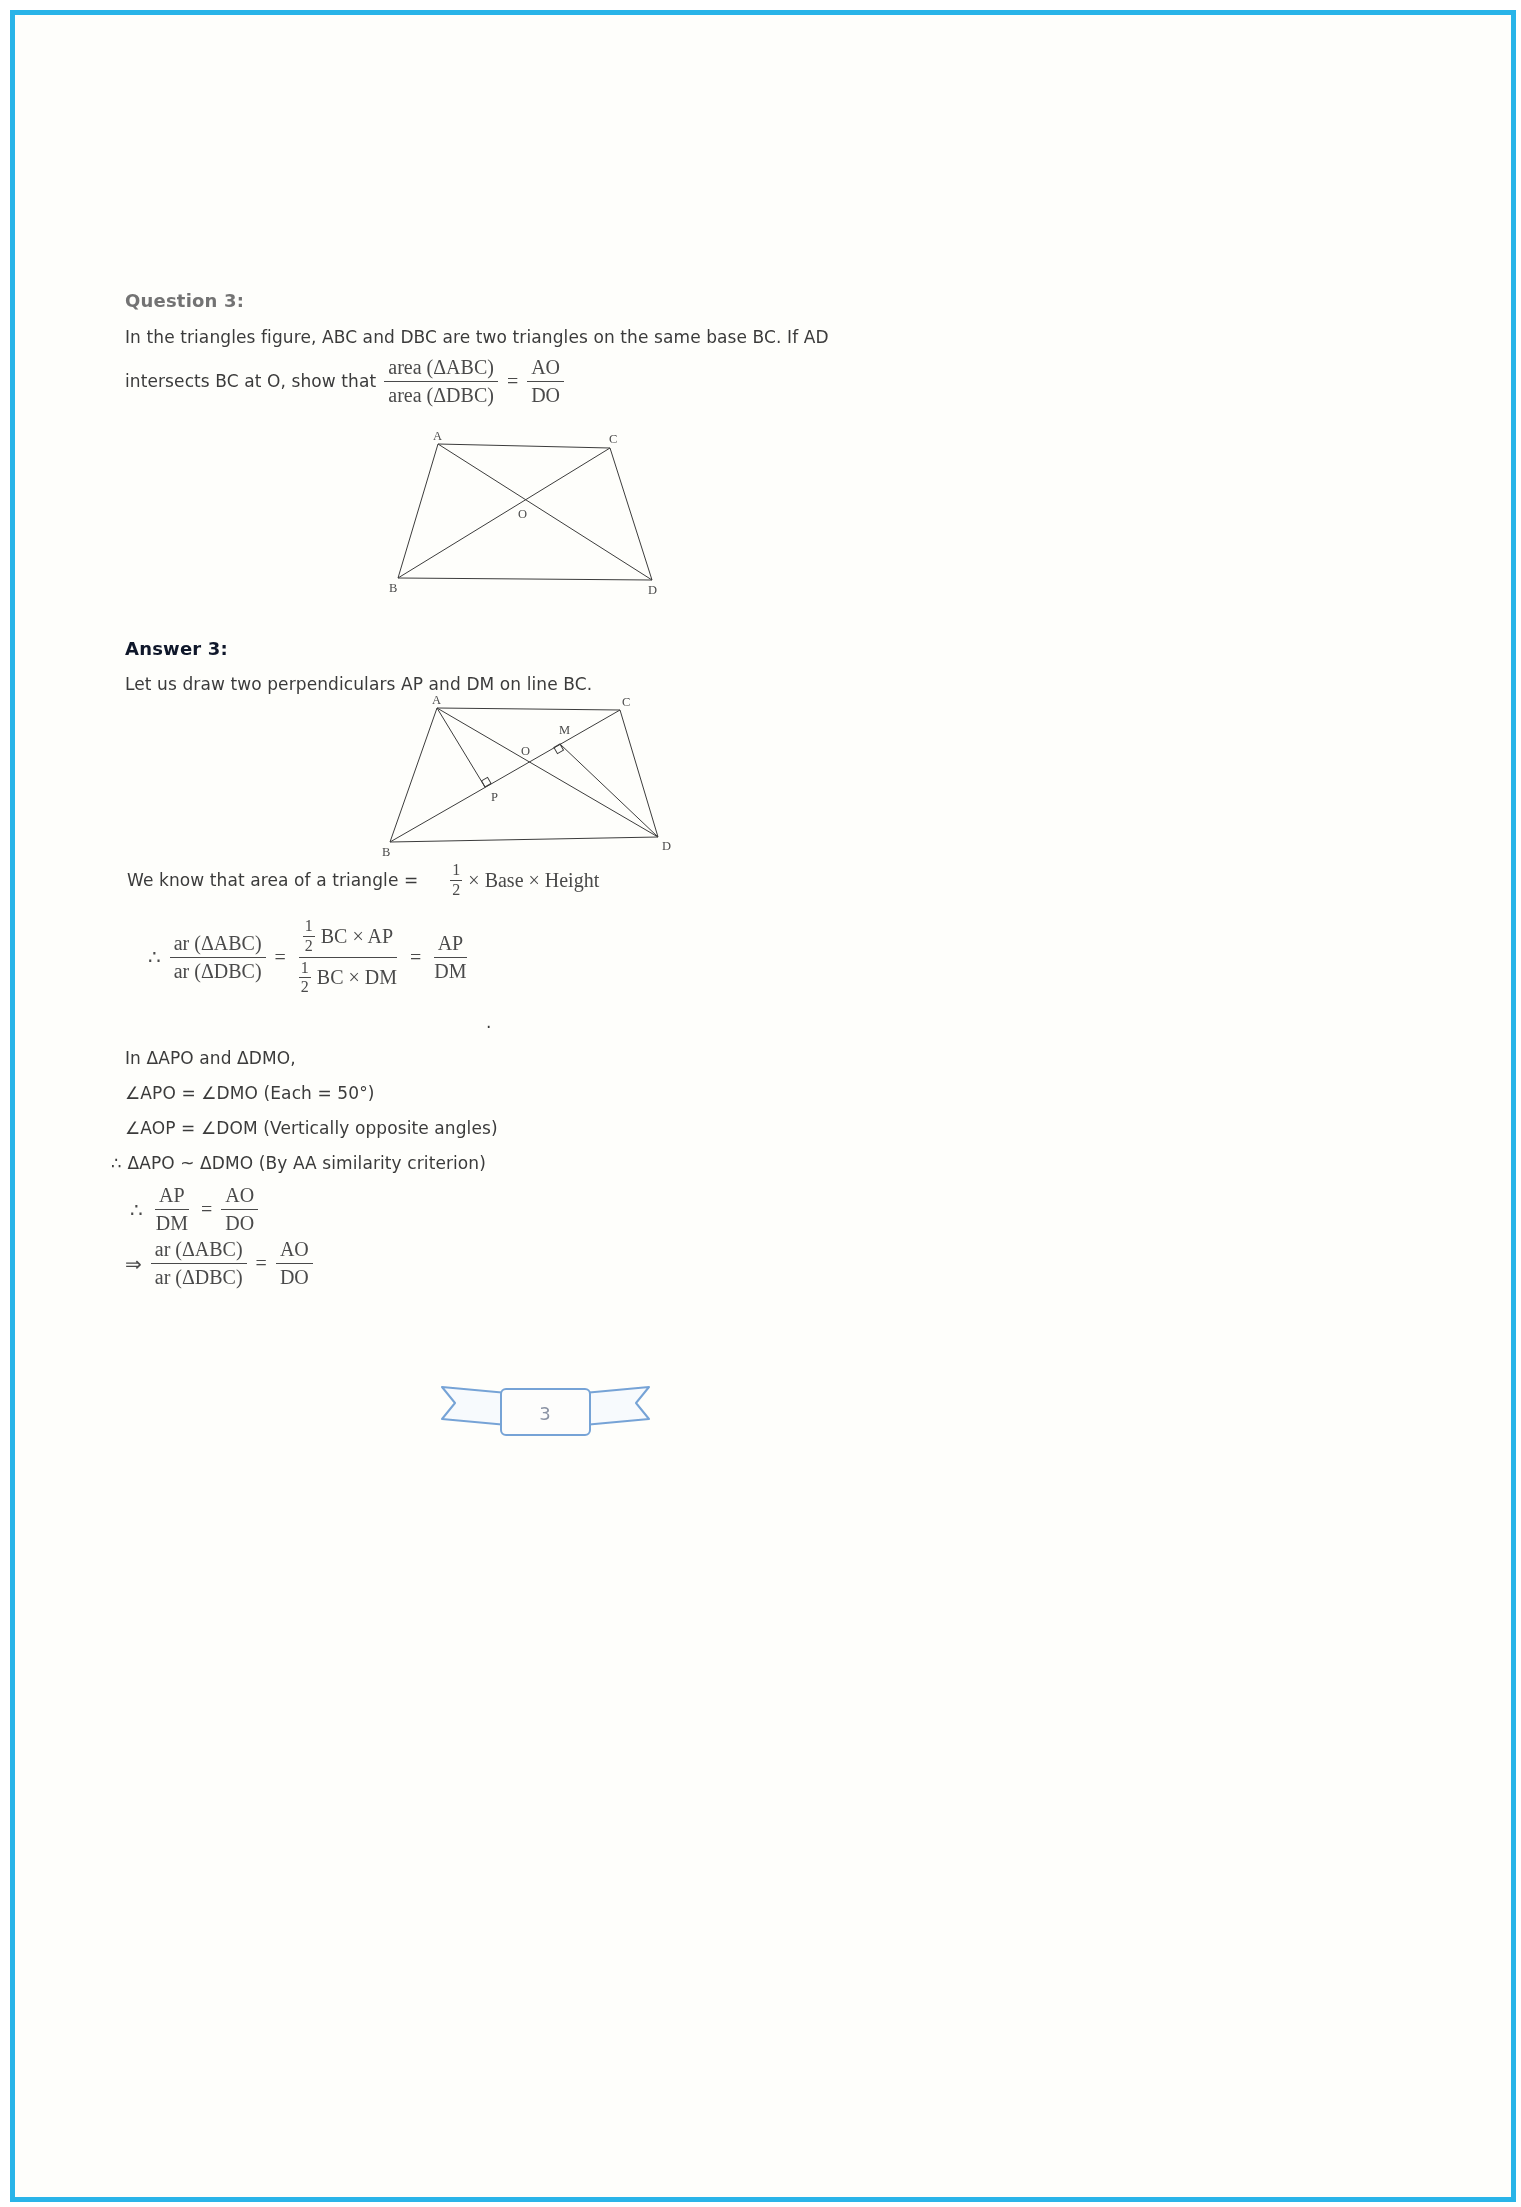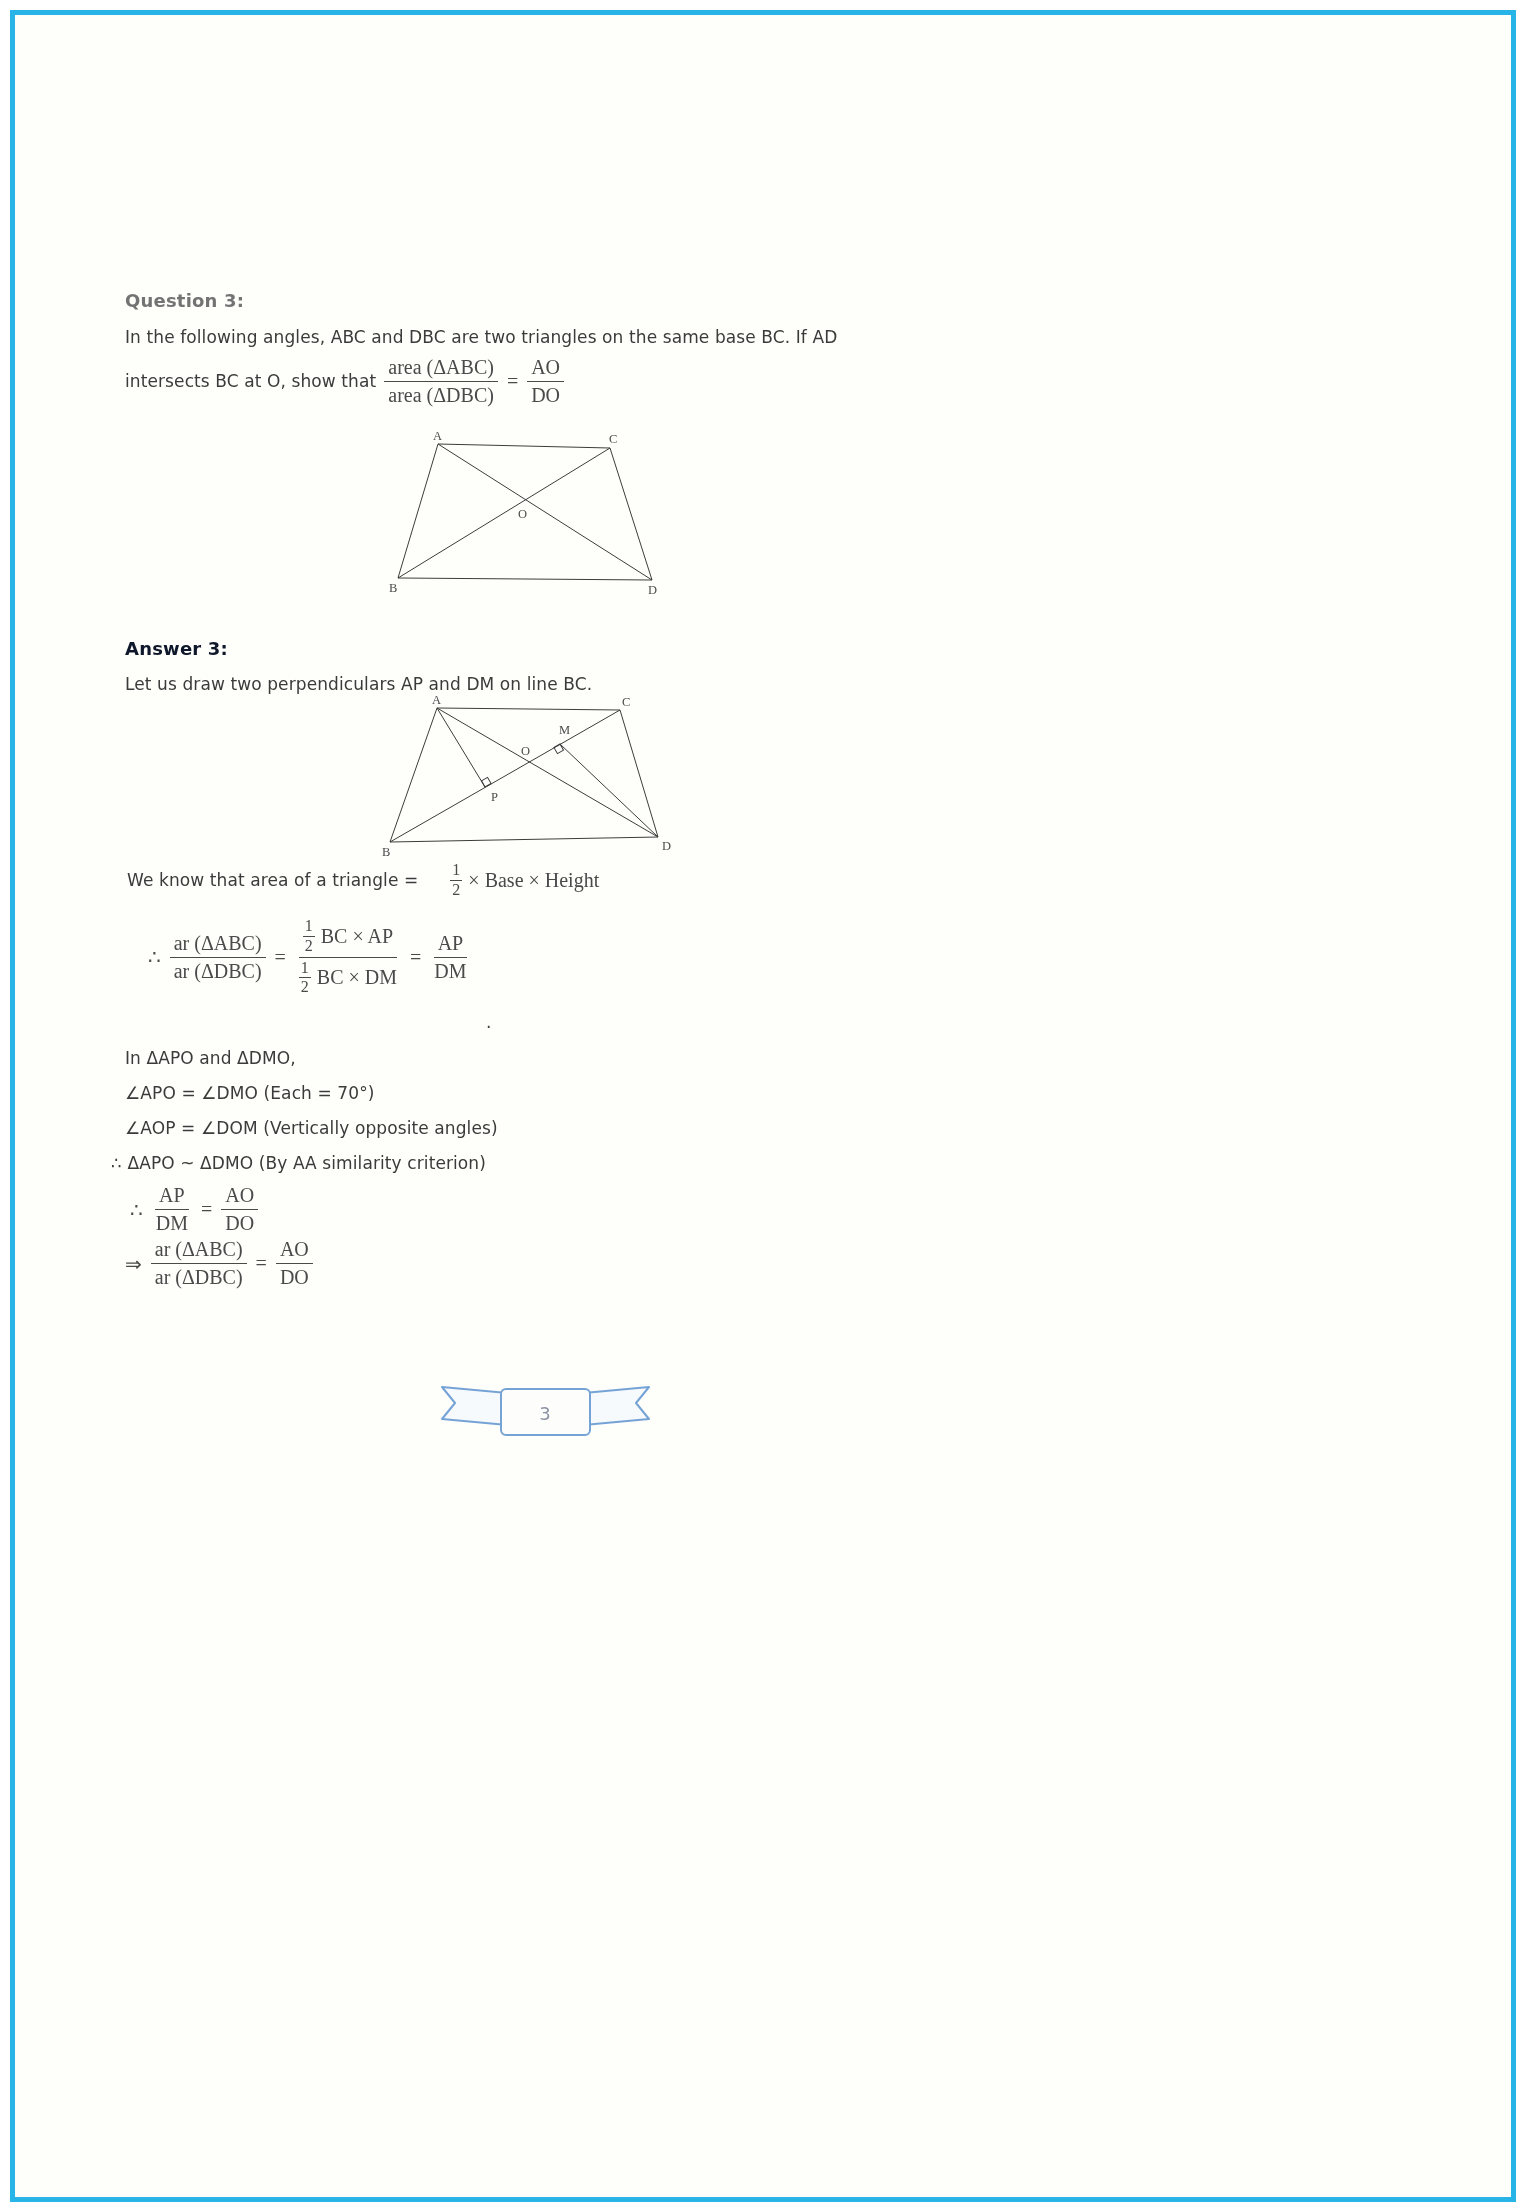--- a/index.html
+++ b/index.html
@@ -33,21 +33,21 @@
   .fig line, .fig rect.ra { stroke: #3c3c3c; stroke-width: 1; fill: none; }
   .ribbon text { font-family: "DejaVu Sans", sans-serif; font-size: 18px; fill: #8b93a4; }
 </style>
 </head>
 <body>
 
 <div class="frame"></div>
 
 <div class="abs heading q-color" style="left:125px; top:290px;">Question 3:</div>
 
-<div class="abs body-text" style="left:125px; top:327px;">In the following angles, ABC and DBC are two triangles on the same base BC. If AD</div>
+<div class="abs body-text" style="left:125px; top:327px;">In the triangles figure, ABC and DBC are two triangles on the same base BC. If AD</div>
 
 <div class="abs" style="left:125px; top:352px; height:58px; display:flex; align-items:center; gap:8px;">
   <span class="body-text">intersects BC at O, show that</span>
   <span class="math">
     <span class="frac">
       <span class="num">area (ΔABC)</span>
       <span class="den">area (ΔDBC)</span>
     </span>
     <span>=</span>
     <span class="frac">
@@ -138,21 +138,21 @@
   <span>=</span>
   <span class="frac">
     <span class="num">AP</span>
     <span class="den">DM</span>
   </span>
 </div>
 
 <div class="abs body-text" style="left:486px; top:1012px;">.</div>
 
 <div class="abs body-text" style="left:125px; top:1048px;">In ΔAPO and ΔDMO,</div>
-<div class="abs body-text" style="left:125px; top:1083px;">∠APO = ∠DMO (Each = 70°)</div>
+<div class="abs body-text" style="left:125px; top:1083px;">∠APO = ∠DMO (Each = 50°)</div>
 <div class="abs body-text" style="left:125px; top:1118px;">∠AOP = ∠DOM (Vertically opposite angles)</div>
 <div class="abs body-text" style="left:111px; top:1153px;">∴ ΔAPO ~ ΔDMO (By AA similarity criterion)</div>
 
 <div class="abs math" style="left:130px; top:1184px;">
   <span>∴</span>
   <span class="frac">
     <span class="num">AP</span>
     <span class="den">DM</span>
   </span>
   <span>=</span>

